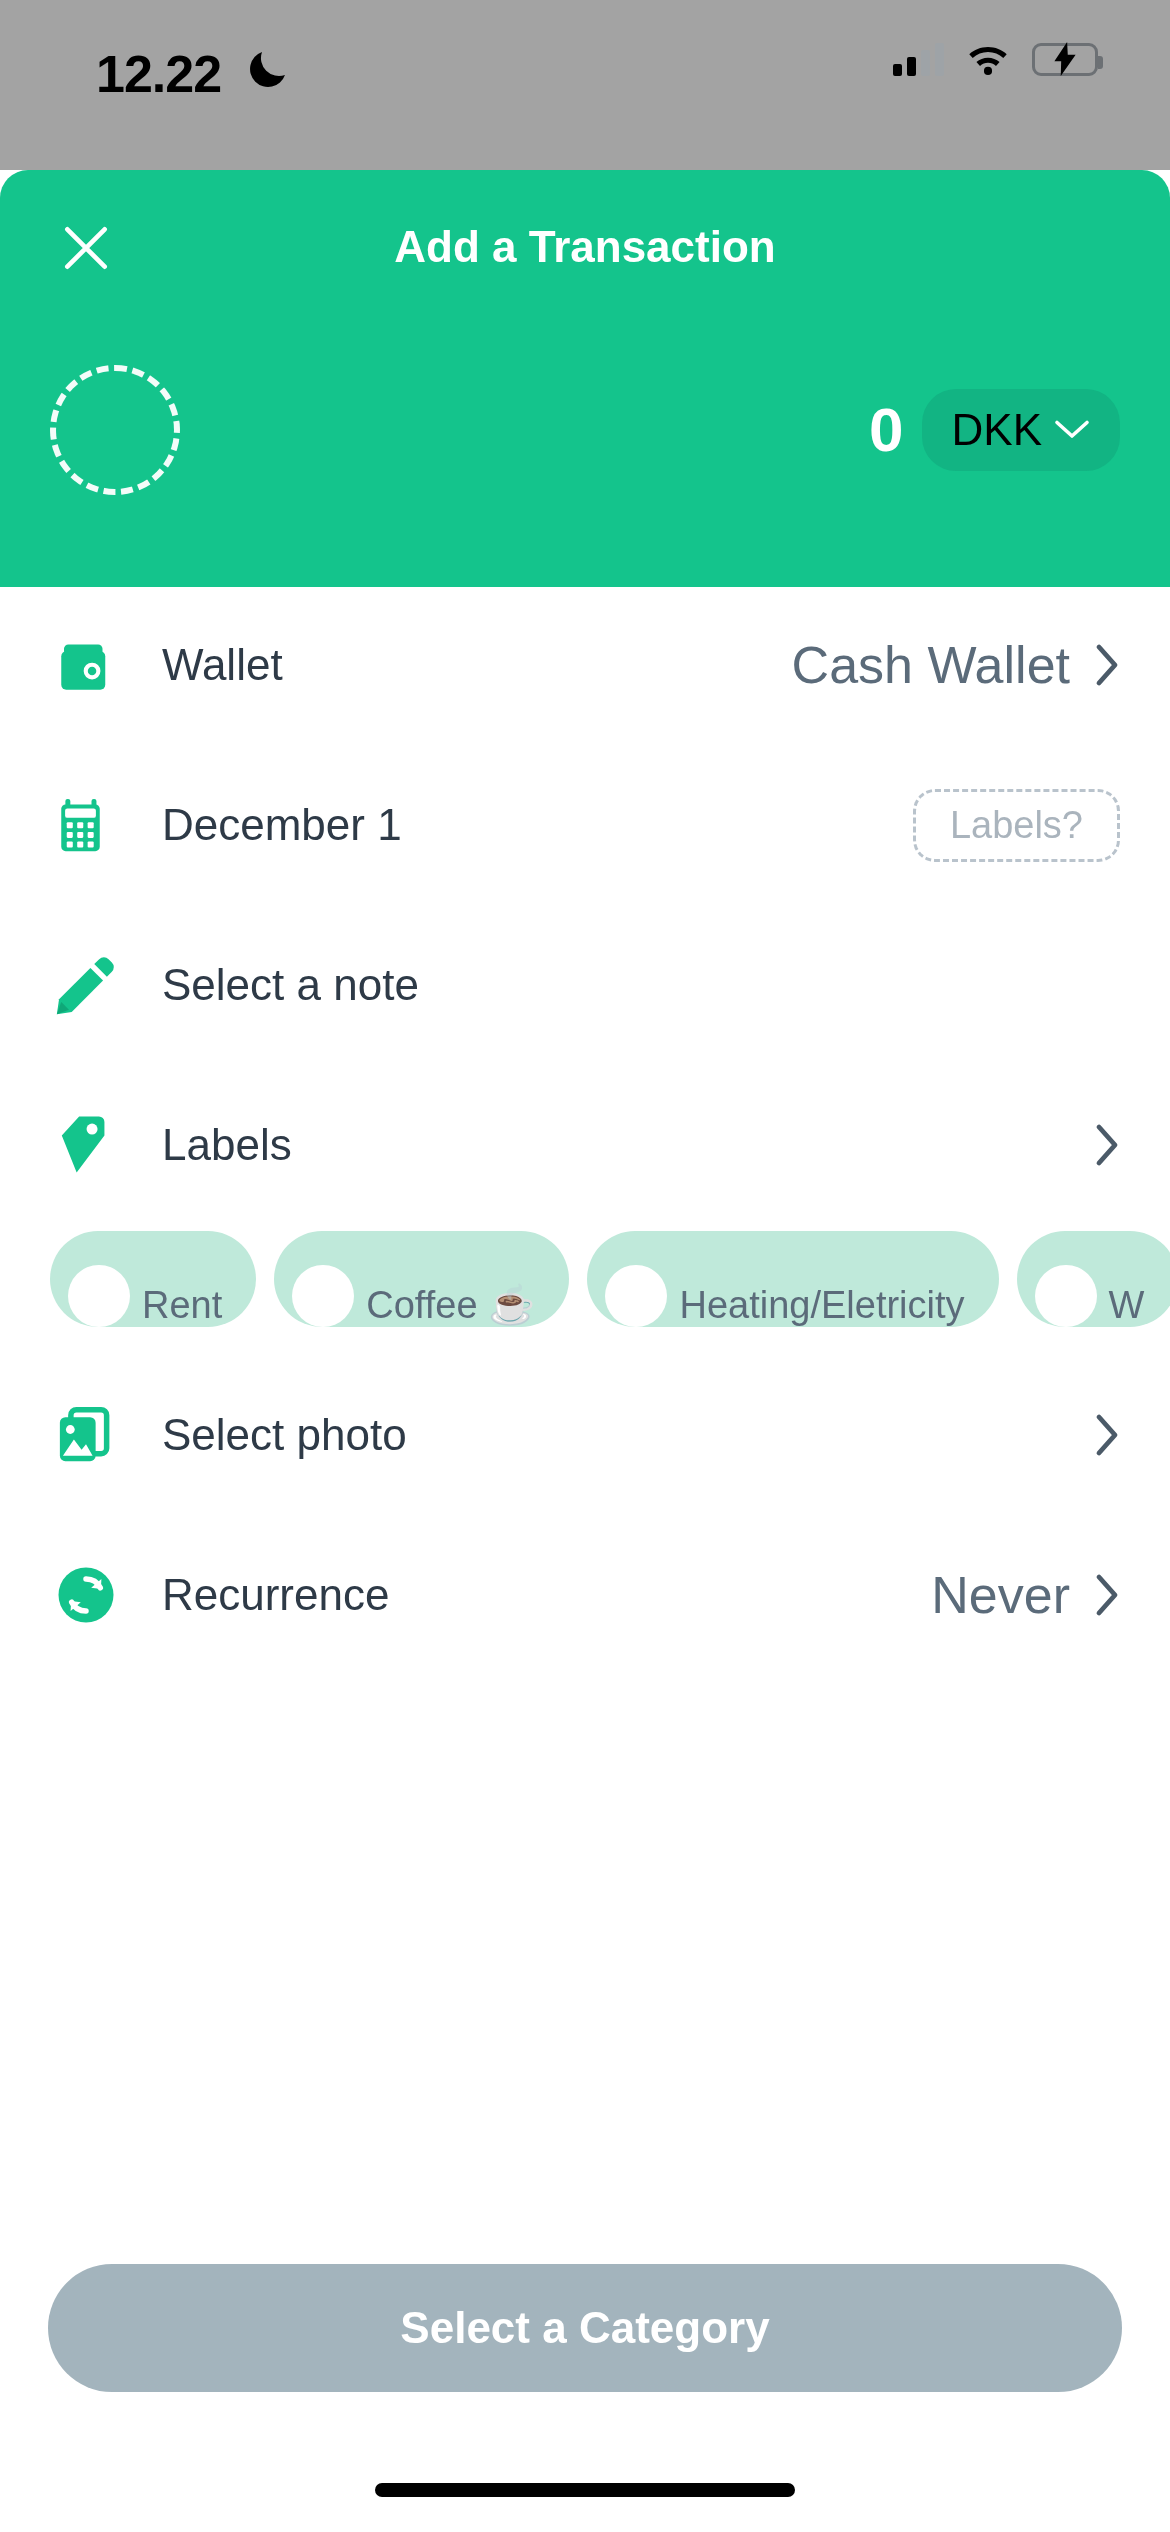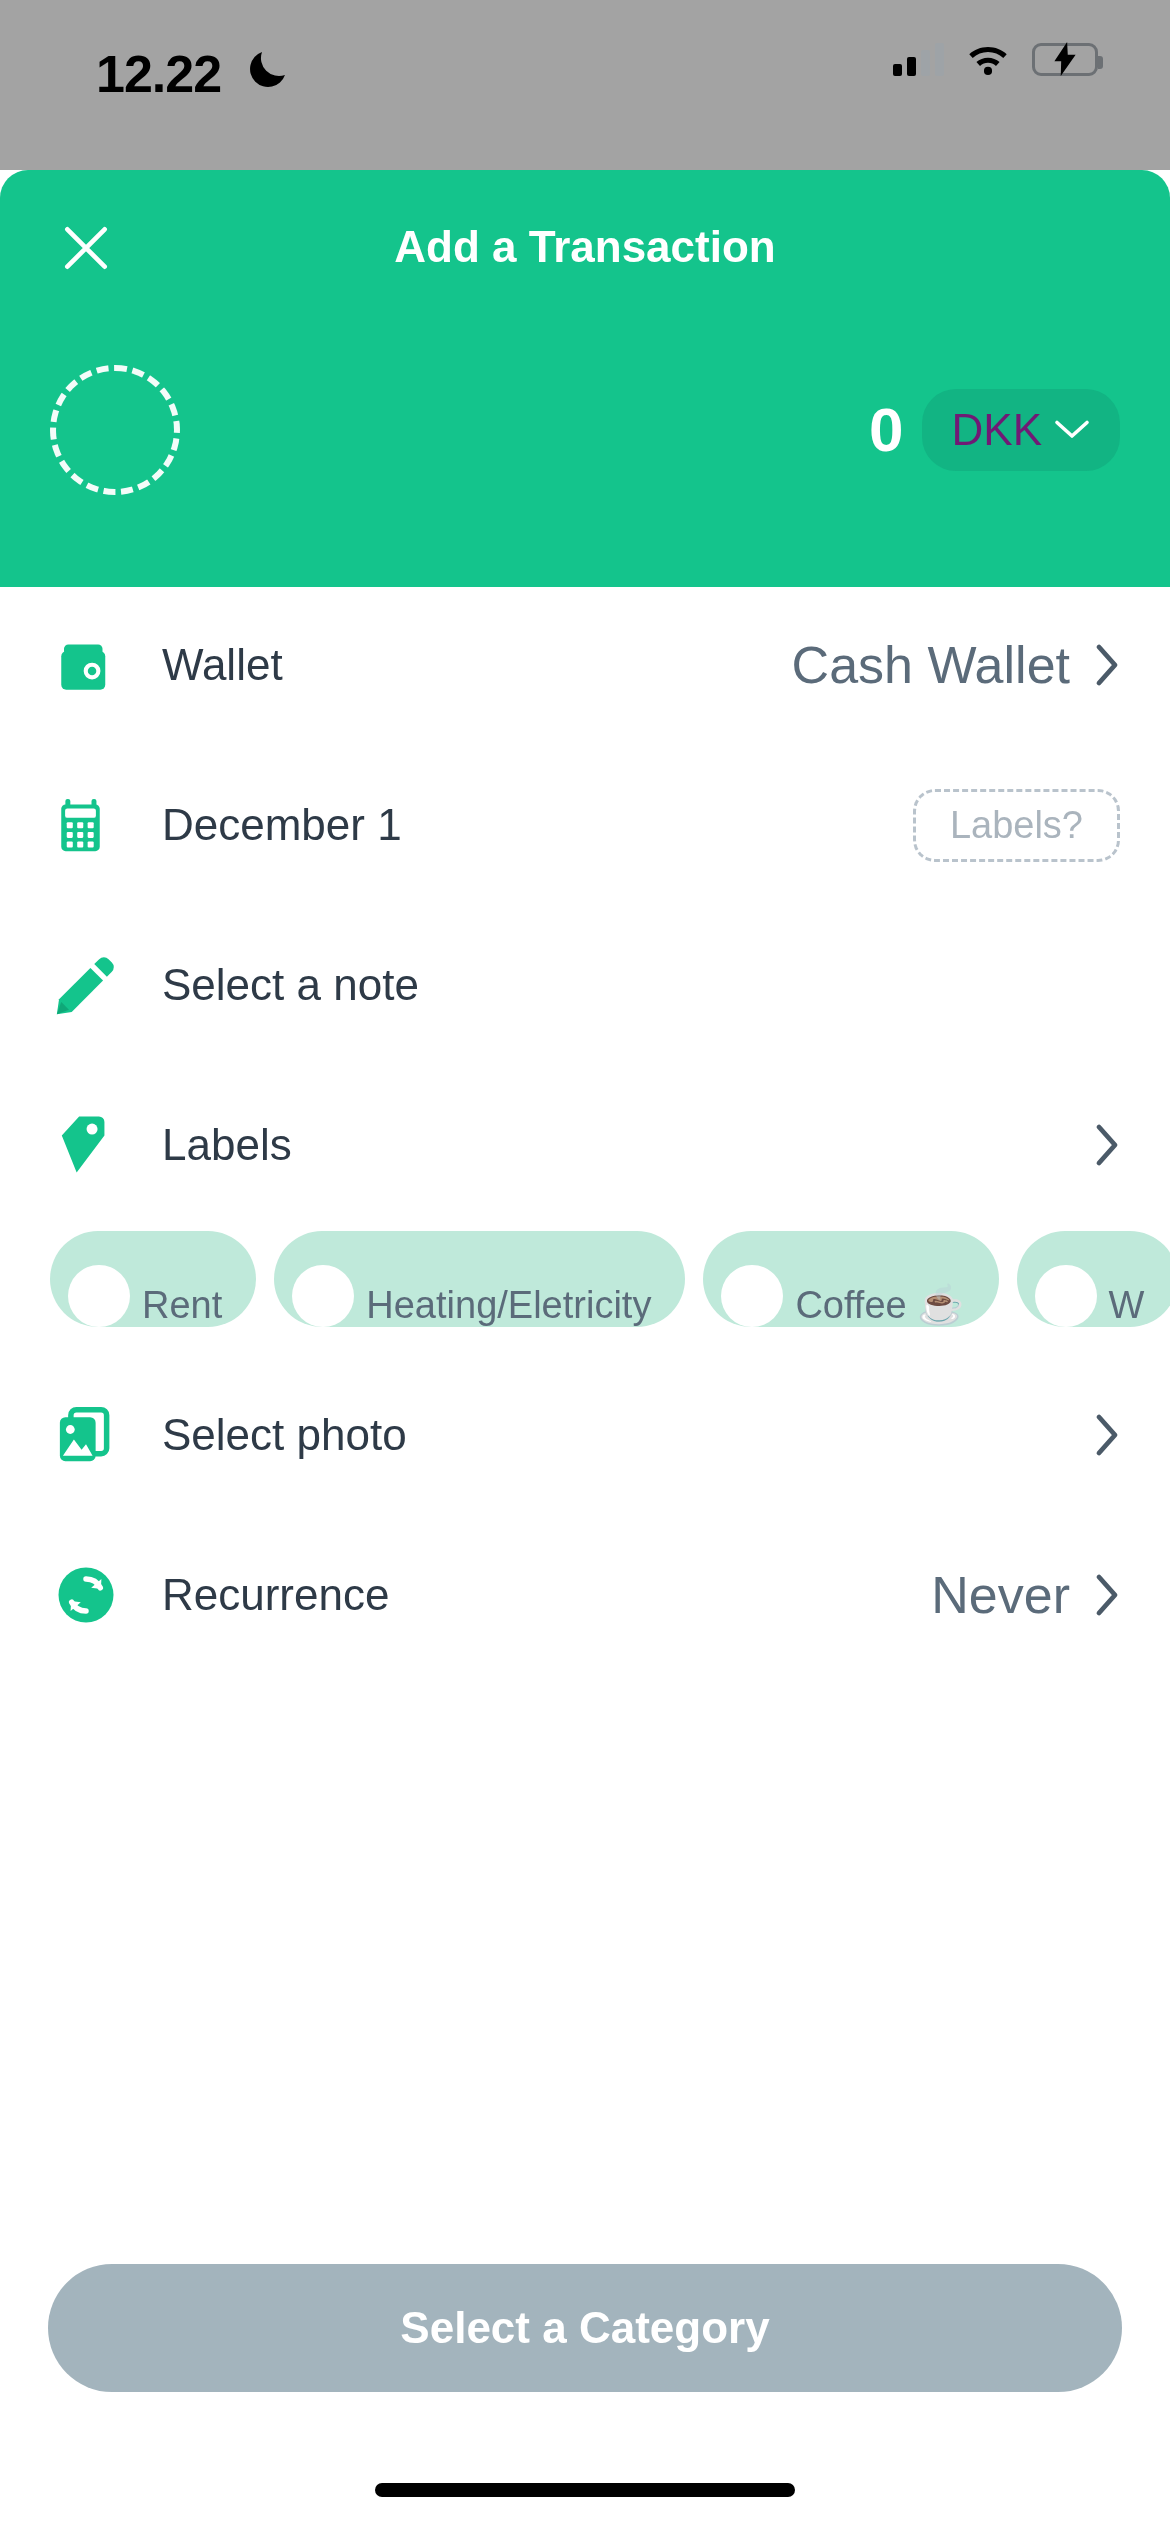--- a/index.html
+++ b/index.html
@@ -75,21 +75,21 @@
   .amount-right{
     margin-left:auto; display:flex; align-items:center; gap:18px;
   }
   .amount-val{
     font-size:62px; font-weight:700; color:#ffffff; line-height:1;
   }
   .currency-pill{
     background:#12b483; border-radius:34px;
     padding:16px 30px; display:flex; align-items:center; gap:12px;
   }
-  .currency-code{ font-size:44px; color:#701a75; font-weight:400; }
+  .currency-code{ font-size:44px; color:#000000; font-weight:400; }
 
   
   .list{ position:absolute; top:585px; left:0; width:1170px; }
   .row{
     display:flex; align-items:center;
     padding:0 50px; height:160px; position:relative;
   }
   .row .ico{
     width:72px; height:72px; flex:none;
     display:flex; align-items:center; justify-content:center;
@@ -259,25 +259,25 @@
       </svg>
     </div>
 
     <div class="chips">
       <div class="chip">
         <span class="dot"></span>
         <span class="ctxt">Rent</span>
       </div>
       <div class="chip">
         <span class="dot"></span>
-        <span class="ctxt">Heating/Eletricity</span>
+        <span class="ctxt">Coffee ☕</span>
       </div>
       <div class="chip">
         <span class="dot"></span>
-        <span class="ctxt">Coffee ☕</span>
+        <span class="ctxt">Heating/Eletricity</span>
       </div>
       <div class="chip">
         <span class="dot"></span>
         <span class="ctxt">W</span>
       </div>
     </div>
 
     <div class="row" style="margin-top:28px">
       <span class="ico">
         <svg width="66" height="66" viewBox="0 0 24 24">

